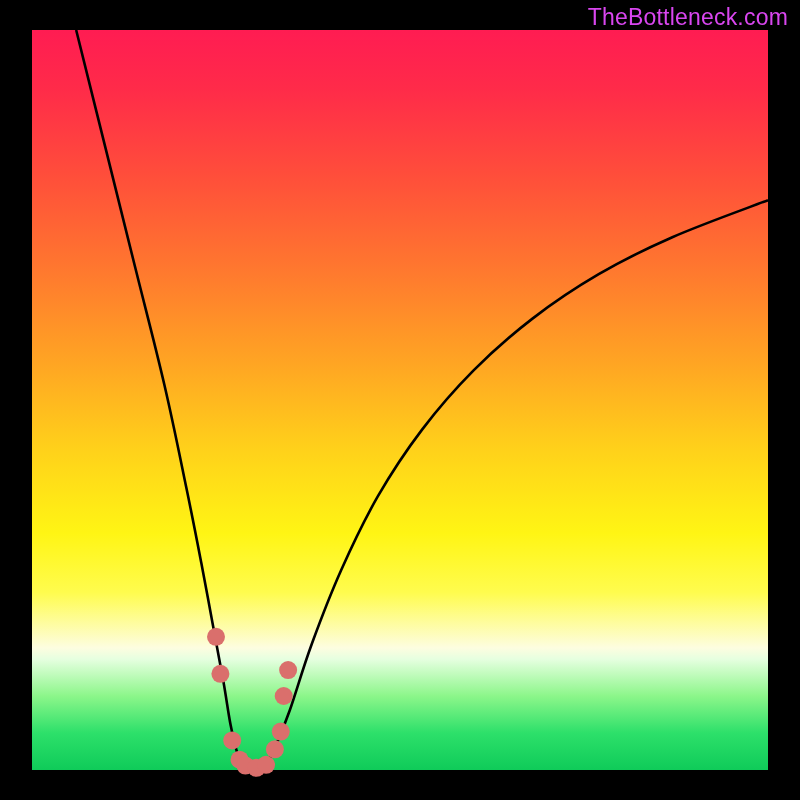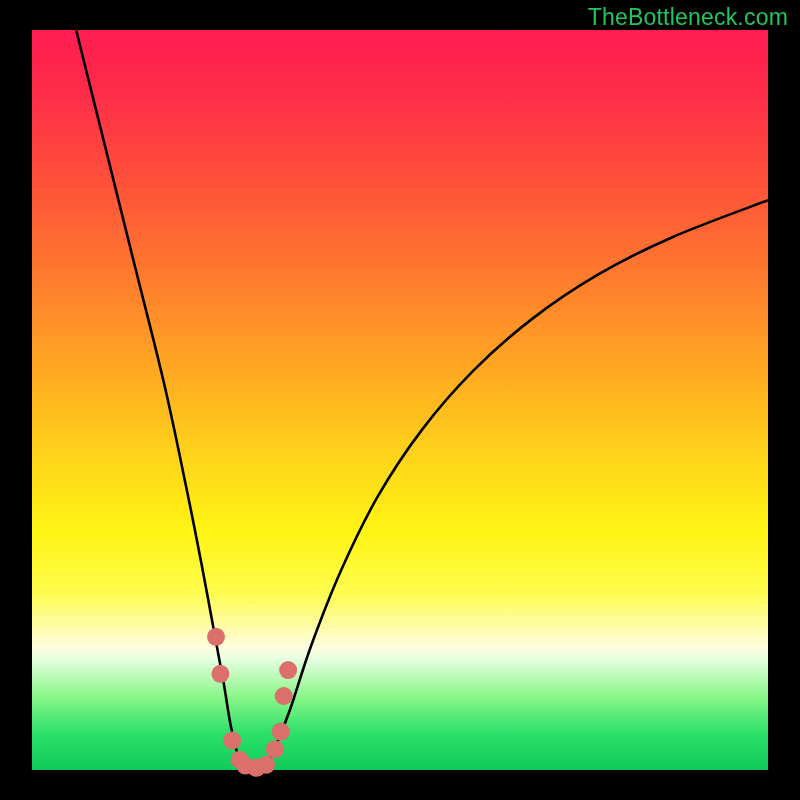--- a/index.html
+++ b/index.html
@@ -41,21 +41,21 @@
       #8cf68a 90%,
       #2de06a 95%,
       #0fcb59 100%
     );
   }
   
   .watermark {
     position: absolute;
     top: 4px;
     right: 12px;
-    color: #22c55e;
+    color: #d946ef;
     font-size: 23px;
     font-weight: 400;
     letter-spacing: 0.2px;
     text-align: right;
   }
   svg.curve {
     position: absolute;
     left: 0;
     top: 0;
     width: 736px;

